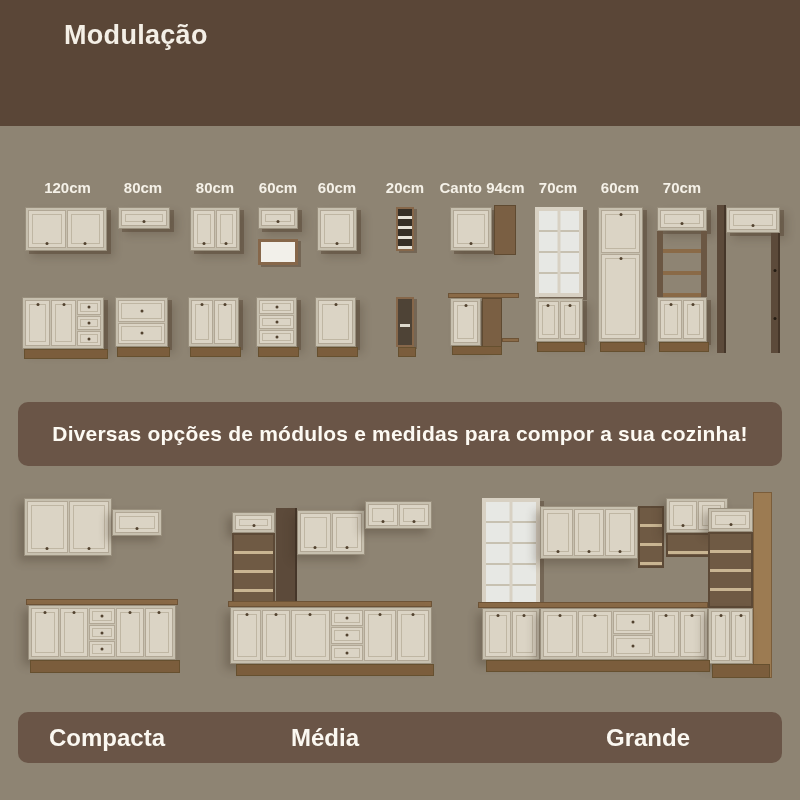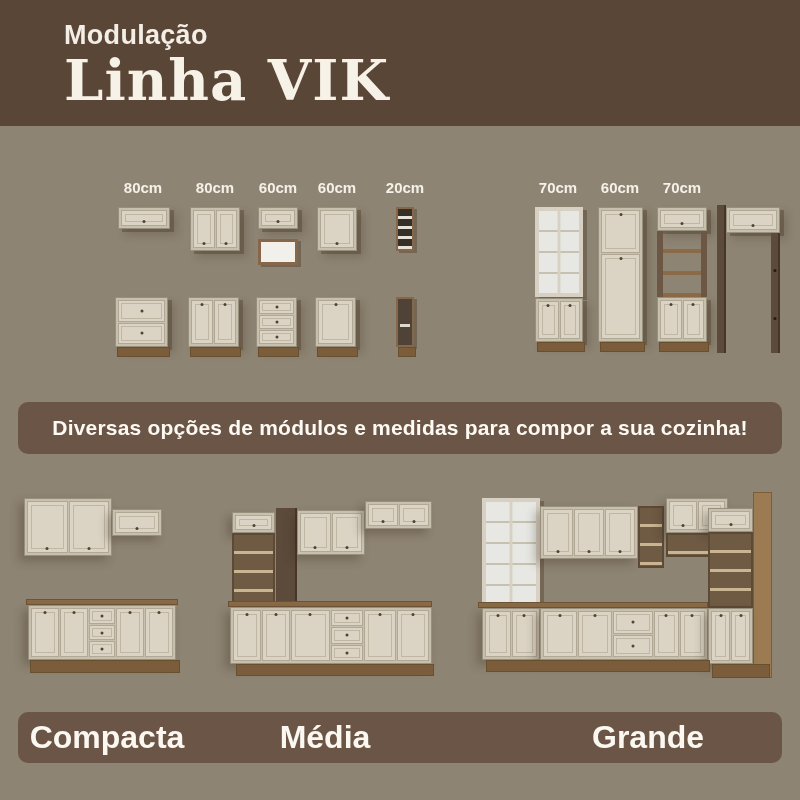--- a/index.html
+++ b/index.html
@@ -51,42 +51,58 @@
   .darkpanel.dotted::before,.darkpanel.dotted::after{content:"";position:absolute;left:50%;
         transform:translateX(-50%);width:3px;height:3px;border-radius:50%;background:#241c13;}
   .darkpanel.dotted::before{top:30%;} .darkpanel.dotted::after{top:70%;}
   .openmid{position:absolute;border-left:6px solid #6b5743;border-right:6px solid #6b5743;box-sizing:border-box;
         background:repeating-linear-gradient(to bottom,transparent 0 18px,#8a6a47 18px 22px);}
   .openback{position:absolute;background:#6f5a44;border:2px solid #5c4936;box-sizing:border-box;
         background-image:repeating-linear-gradient(to bottom,transparent 0 16px,#c9b592 16px 19px);}
   .counterbar{position:absolute;background:#8a6a47;border:1px solid #6d5336;box-sizing:border-box;}
 
   
-  .banner{position:absolute;left:18px;right:18px;top:402px;height:52px;background:#6a5547;
+  .banner{position:absolute;left:18px;right:18px;top:402px;height:64px;background:#6a5547;
           border-radius:10px;display:flex;align-items:center;justify-content:center;
           font-size:21px;font-weight:700;color:#fdfaf3;letter-spacing:.2px;}
   .bottombar{position:absolute;left:18px;right:18px;top:712px;height:51px;background:#6a5547;
           border-radius:10px;}
   .klabel{position:absolute;top:0;height:100%;display:flex;align-items:center;justify-content:center;
-          font-size:32px;font-weight:700;color:#fbf8f1;}
+          font-size:24px;font-weight:700;color:#fbf8f1;}
 
   
   .kgroup{position:absolute;}
   .kgroup .cab{box-shadow:-5px 5px 9px rgba(60,47,33,.3);}
 </style>
 </head>
 <body>
 
 <div class="page">
 
   <div class="header">
     <div class="kicker">Modulação</div>
-    <div class="title">Linha VIK</div>
-  </div>
-
+  </div>
+
+  <div class="module" style="left:20px;width:95px;">
+    <div class="mlabel">120cm</div>
+    <div class="cab wallcab" style="left:5px;top:81px;width:82px;height:44px;">
+      <div class="door"></div>
+      <div class="door"></div>
+    </div>
+    <div class="cab basecab" style="left:2px;top:171px;width:82px;height:52px;">
+      <div class="door"></div>
+      <div class="door"></div>
+      <div class="col" style="width:24px;">
+        <div class="drawer"></div>
+        <div class="drawer"></div>
+        <div class="drawer"></div>
+      </div>
+    </div>
+    <div class="kick" style="left:4px;top:223px;width:84px;height:10px;"></div>
+  </div>
 
   <div class="module" style="left:112px;width:62px;">
     <div class="mlabel">80cm</div>
     <div class="cab wallcab" style="left:6px;top:81px;width:52px;height:22px;">
       <div class="door"></div>
     </div>
     <div class="cab basecab vstack" style="left:3px;top:171px;width:53px;height:50px;">
       <div class="drawer"></div>
       <div class="drawer"></div>
     </div>
@@ -132,20 +148,34 @@
   </div>
 
 
   <div class="module" style="left:392px;width:26px;">
     <div class="mlabel">20cm</div>
     <div class="rack" style="left:4px;top:81px;width:18px;height:44px;"></div>
     <div class="opentower" style="left:4px;top:171px;width:18px;height:50px;"></div>
     <div class="kick" style="left:6px;top:221px;width:18px;height:10px;"></div>
   </div>
 
+  <div class="module" style="left:444px;width:76px;">
+    <div class="mlabel" style="top:18px;height:52px;">Canto 94cm</div>
+    <div class="cab wallcab" style="left:6px;top:81px;width:42px;height:44px;">
+      <div class="door"></div>
+    </div>
+    <div class="woodpanel" style="left:50px;top:79px;width:22px;height:50px;"></div>
+    <div class="counterbar" style="left:4px;top:167px;width:71px;height:5px;"></div>
+    <div class="cab basecab" style="left:6px;top:172px;width:31px;height:48px;">
+      <div class="door"></div>
+    </div>
+    <div class="woodpanel" style="left:38px;top:172px;width:20px;height:50px;"></div>
+    <div class="counterbar" style="left:58px;top:212px;width:17px;height:4px;"></div>
+    <div class="kick" style="left:8px;top:220px;width:50px;height:9px;"></div>
+  </div>
 
   <div class="module" style="left:528px;width:60px;">
     <div class="mlabel">70cm</div>
     <div class="glass" style="left:7px;top:81px;width:48px;height:90px;"></div>
     <div class="cab basecab" style="left:7px;top:172px;width:48px;height:44px;">
       <div class="door"></div>
       <div class="door"></div>
     </div>
     <div class="kick" style="left:9px;top:216px;width:48px;height:10px;"></div>
   </div>

